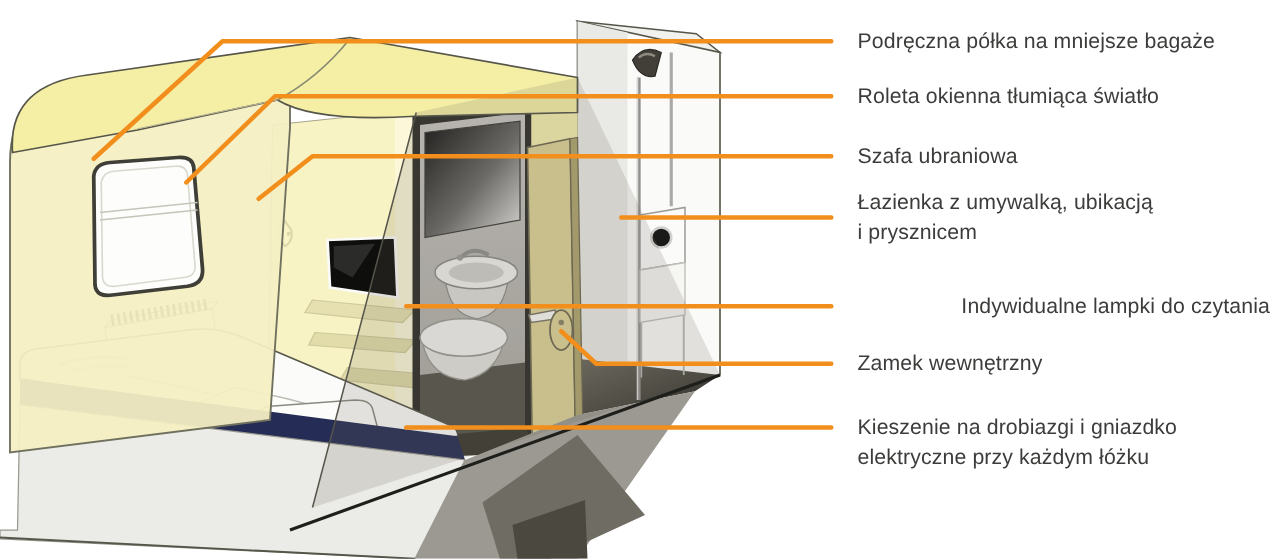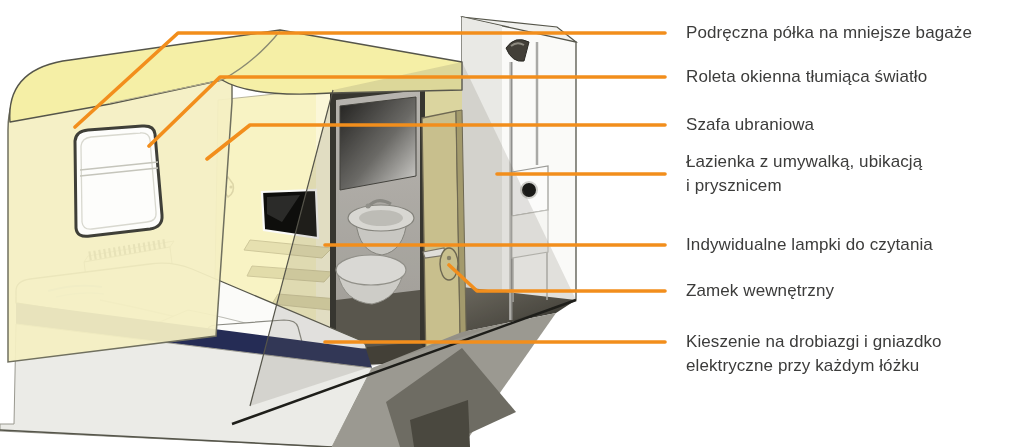--- a/index.html
+++ b/index.html
@@ -8,21 +8,21 @@
     font-family:"Liberation Sans",sans-serif;overflow:hidden;
   }
   .figure{position:absolute;left:0;top:0;width:1024px;height:324px;}
   svg{position:absolute;left:0;top:0;}
   .label{
     position:absolute;left:686px;width:330px;
     font-size:17px;line-height:24px;color:#3C3C3B;
     white-space:pre-line;letter-spacing:0.1px;
   }
   .l1{top:21px;} .l2{top:65px;} .l3{top:113px;} .l4{top:150px;}
-  .l5{top:233px;} .l6{top:279px;} .l7{top:330px;}
+  .l5{top:233px;text-align:right;} .l6{top:279px;} .l7{top:330px;}
 </style>
 </head>
 <body>
 
 <div class="figure">
 <svg width="1024" height="447" viewBox="0 0 1024 447">
   <defs>
     <linearGradient id="mirrorGrad" x1="0" y1="0" x2="1" y2="1">
       <stop offset="0" stop-color="#101010"></stop>
           <stop offset="0.55" stop-color="#6a6a68"></stop>

